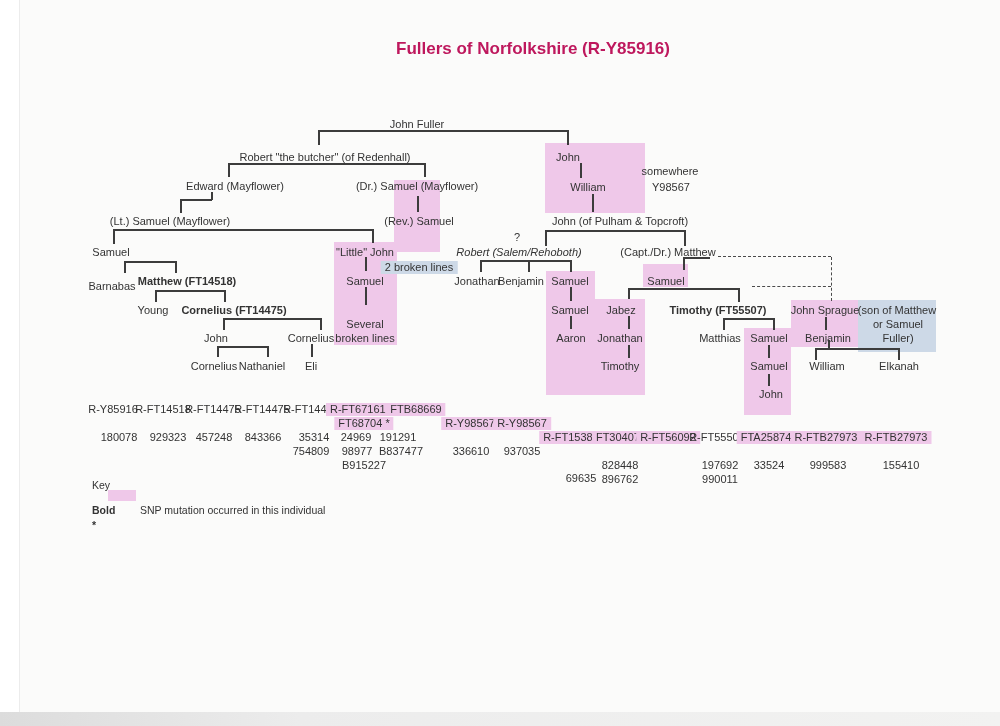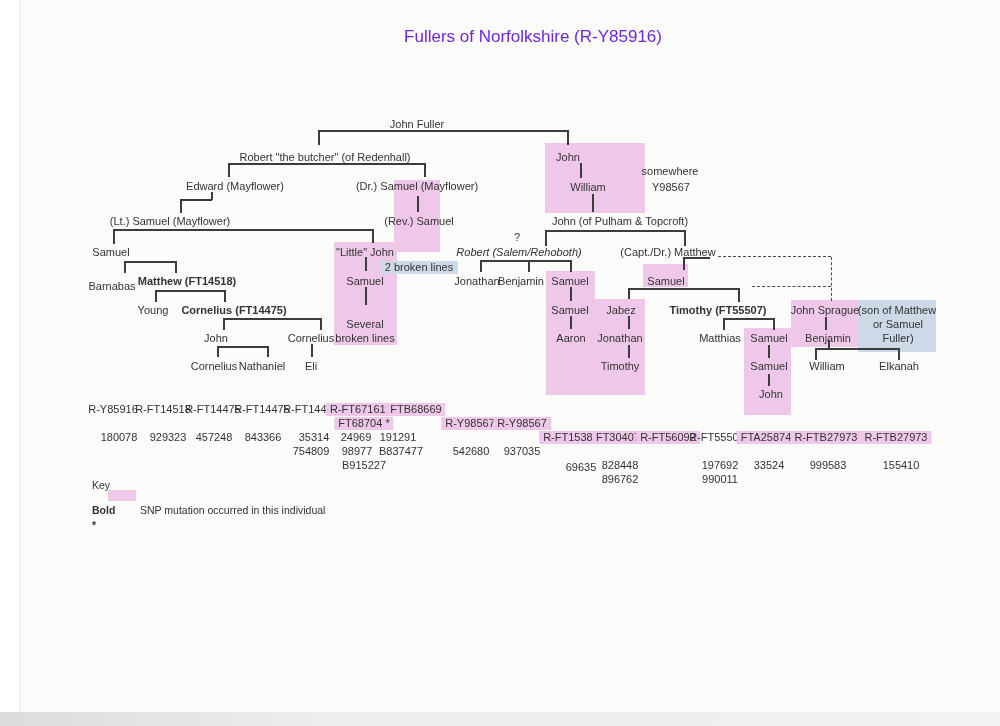--- a/index.html
+++ b/index.html
@@ -13,21 +13,21 @@
   }
   
   .edge-left{position:absolute;left:0;top:0;width:19px;height:726px;background:#ffffff;border-right:1px solid #ececec;}
   .edge-bottom{position:absolute;left:0;top:712px;width:1000px;height:14px;background:linear-gradient(to right,#dcdcdc,#ececec 30%,#f2f2f1);}
   
   .lb{position:absolute;transform:translateX(-50%);font-size:11px;line-height:13px;white-space:nowrap;color:#333;}
   .b{font-weight:bold;}
   .hp{background:#efc8e9;padding:0 4px;}
   .hb{background:#cdd9e7;padding:0 4px;}
   .kl{position:absolute;font-size:10.5px;line-height:12px;white-space:nowrap;color:#333;}
-  .title{position:absolute;transform:translateX(-50%);font-size:17px;font-weight:normal;color:#6d28d9;white-space:nowrap;}
+  .title{position:absolute;transform:translateX(-50%);font-size:17px;font-weight:bold;color:#be185d;white-space:nowrap;margin-top:12px;}
   
   .box{position:absolute;background:#efc8e9;}
   .bluebox{position:absolute;background:#cdd9e7;}
   .swatch{position:absolute;background:#efc8e9;}
   
   .lnh{position:absolute;height:1.5px;background:#3c3c3c;}
   .lnv{position:absolute;width:1.5px;background:#3c3c3c;}
   .dh{position:absolute;height:0;border-top:1.5px dashed #4a4a4a;}
   .dv{position:absolute;width:0;border-left:1.5px dashed #4a4a4a;}
 </style>
@@ -187,25 +187,25 @@
   <div class="lb" style="left:168px;top:431px;">929323</div>
   <div class="lb" style="left:214px;top:431px;">457248</div>
   <div class="lb" style="left:263px;top:431px;">843366</div>
   <div class="lb" style="left:314px;top:431px;">35314</div>
   <div class="lb" style="left:356px;top:431px;">24969</div>
   <div class="lb" style="left:398px;top:431px;">191291</div>
 
   <div class="lb" style="left:311px;top:445px;">754809</div>
   <div class="lb" style="left:357px;top:445px;">98977</div>
   <div class="lb" style="left:401px;top:445px;">B837477</div>
-  <div class="lb" style="left:471px;top:445px;">542680</div>
+  <div class="lb" style="left:471px;top:445px;">336610</div>
   <div class="lb" style="left:522px;top:445px;">937035</div>
 
   <div class="lb" style="left:364px;top:459px;">B915227</div>
-  <div class="lb" style="left:572px;top:461px;padding-left:18px;">69635</div>
+  <div class="lb" style="left:572px;top:472px;padding-left:18px;">69635</div>
   <div class="lb" style="left:620px;top:459px;">828448</div>
   <div class="lb" style="left:720px;top:459px;">197692</div>
   <div class="lb" style="left:769px;top:459px;">33524</div>
   <div class="lb" style="left:828px;top:459px;">999583</div>
   <div class="lb" style="left:901px;top:459px;">155410</div>
 
   <div class="lb" style="left:620px;top:473px;">896762</div>
   <div class="lb" style="left:720px;top:473px;">990011</div>
 
   <div class="kl" style="left:92px;top:479px;">Key</div>

